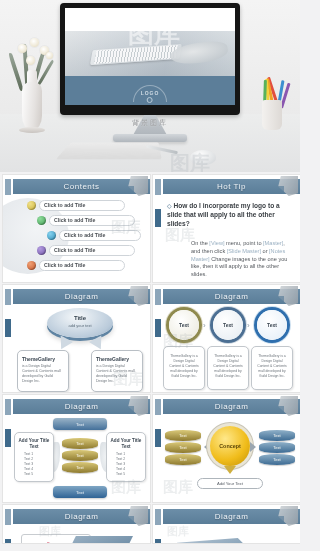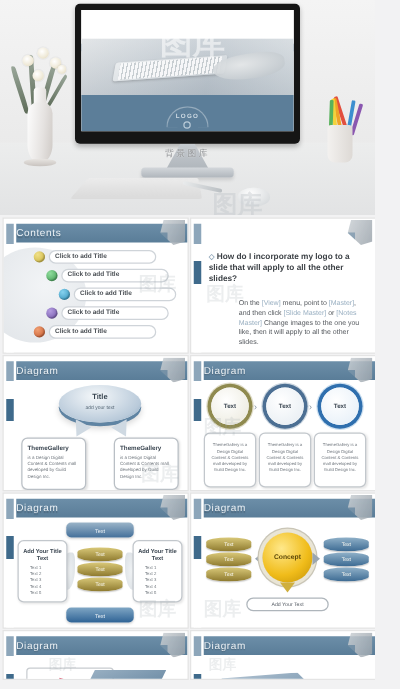--- a/index.html
+++ b/index.html
@@ -149,21 +149,21 @@
   
   .grid{ display:flex; flex-wrap:wrap; }
   .thumb{
     position:relative; width:147px; height:107px; margin:3px 0 0 3px;
     background:#ffffff; overflow:hidden;
     box-shadow:0 0 0 1px #e4e4e4;
   }
   .thumb .tbar{
     position:absolute; left:10px; right:0; top:4px; height:15px;
     background:linear-gradient(180deg,#6c8ea8,#5a7d98);
-    display:flex; align-items:center; 
+    display:flex; align-items:center; justify-content:center;
   }
   .thumb .tbar span{
     color:#eef3f7; font-size:8px; letter-spacing:.5px;
     text-shadow:0 1px 1px rgba(0,0,0,.25);
   }
   .thumb .lbar{
     position:absolute; left:2px; top:4px; width:6px; height:100%;
     background:linear-gradient(180deg,#8da6ba 0 16px,#ffffff 16px 30px,#3f6a8b 30px 48px,#ffffff 48px 100%);
   }
   .corner-wm{
@@ -423,20 +423,23 @@
         <div class="cont-dot" style="background:radial-gradient(circle at 35% 30%,#f0a074,#c4562a);"></div>
         <div class="cont-pill"></div>
         <div class="cont-lbl">Click to add Title</div>
       </div>
       <div class="dwm" style="right:6px;top:22px;">图库</div>
     </div>
   </div>
 
   <div class="thumb">
     <div class="lbar"></div>
+    <div class="tbar">
+      <span>Hot Tip</span>
+    </div>
     <div class="corner-wm"></div>
     <div class="tbody">
       <div class="tip-q">
         <span class="dia">◇</span>
         <span>How do I incorporate my logo to a slide that will apply to all the other slides?</span>
       </div>
       <div class="tip-a">
         <span>On the </span><b>[View]</b><span> menu, point to </span><b>[Master]</b><span>, and then click </span><b>[Slide Master]</b><span> or </span><b>[Notes Master]</b><span>  Change images to the one you like, then it will apply to all the other slides.</span>
       </div>
       <div class="dwm" style="left:2px;top:30px;">图库</div>

